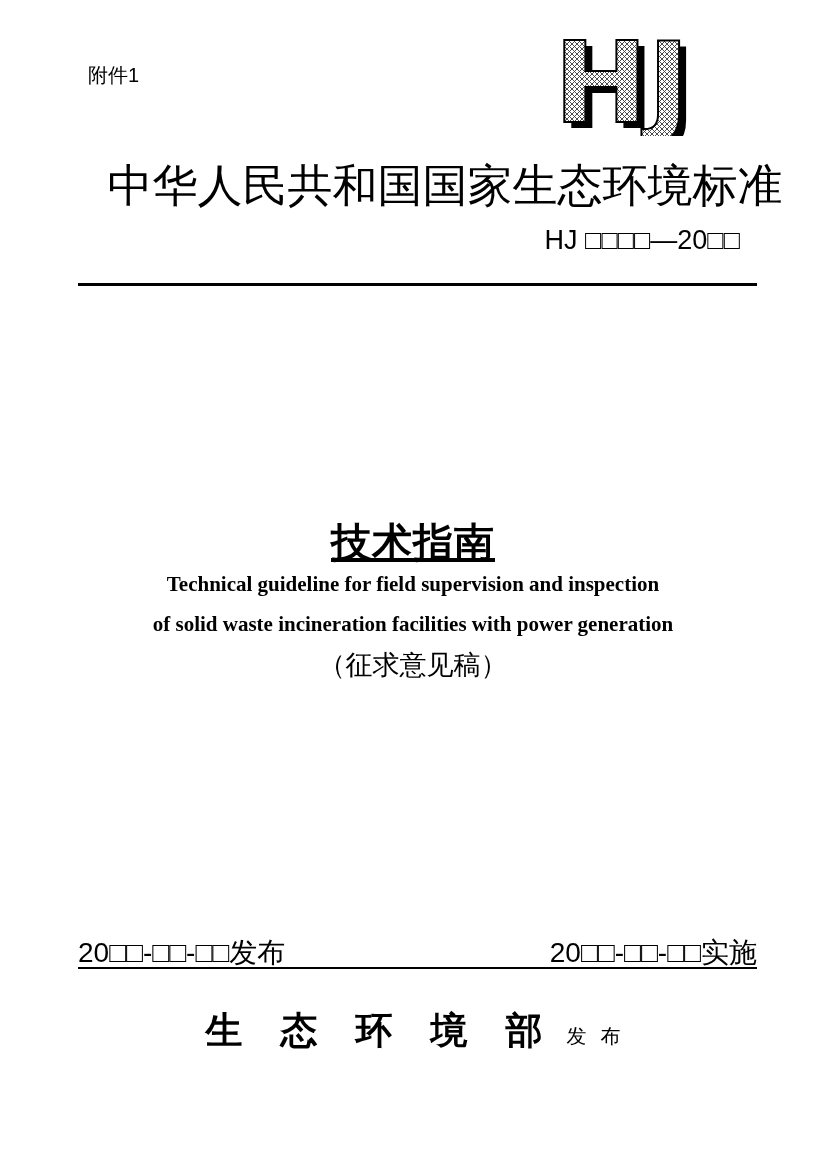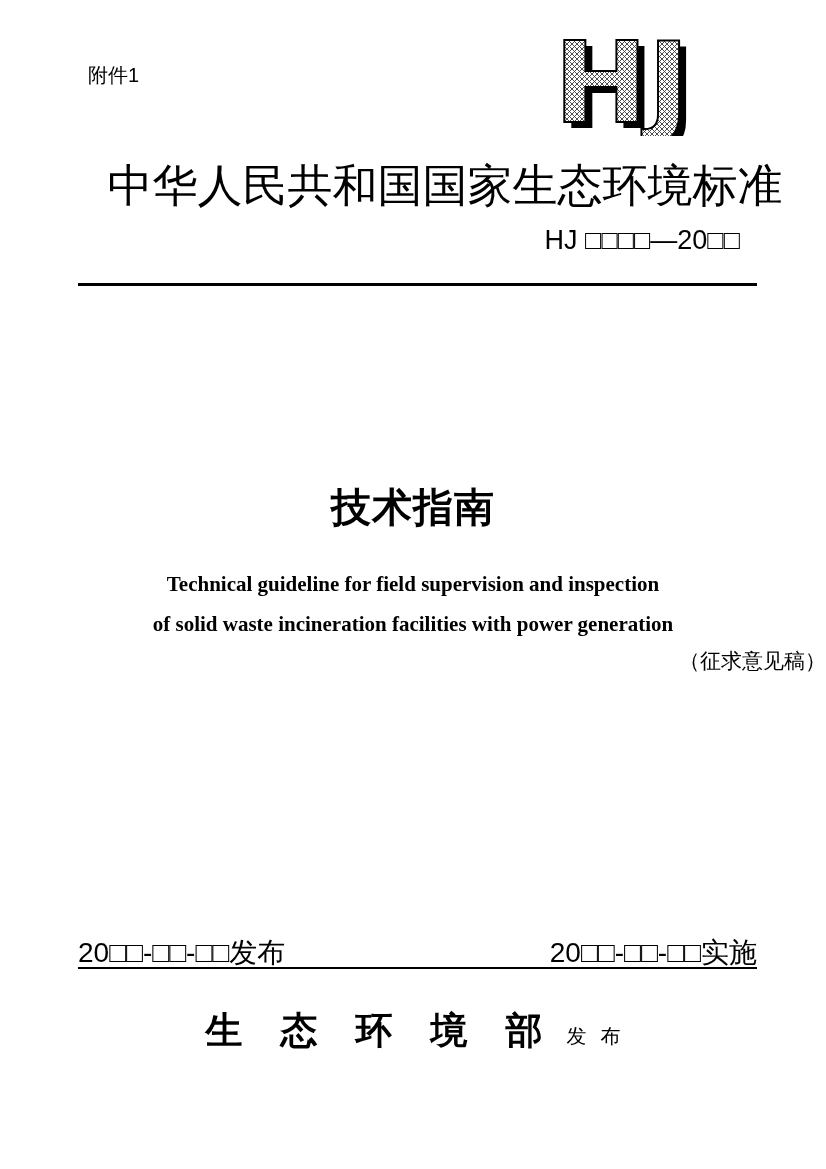--- a/index.html
+++ b/index.html
@@ -69,47 +69,48 @@
     width: 100%;
     text-align: center;
     font-size: 40px;
     font-weight: bold;
     font-family: "Liberation Sans", sans-serif;
     white-space: nowrap;
   }
   .title-cn-2 {
     position: absolute;
     left: 0;
-    top: 480px;
+    top: 515px;
     width: 100%;
     text-align: center;
     font-size: 40px;
     font-weight: bold;
     font-family: "Liberation Sans", sans-serif;
     letter-spacing: 1px;
+    text-decoration: underline;
   }
   .title-en-1, .title-en-2 {
     position: absolute;
     left: 0;
     width: 100%;
     text-align: center;
     font-family: "Liberation Serif", "DejaVu Serif", serif;
     font-weight: bold;
     font-size: 21px;
     white-space: nowrap;
   }
   .title-en-1 { top: 572px; }
   .title-en-2 { top: 612px; }
   .draft-note {
     position: absolute;
     left: 0;
     top: 647px;
     width: 100%;
-    text-align: right;
-    font-size: 21px;
+    text-align: center;
+    font-size: 27px;
     font-family: "Liberation Sans", sans-serif;
   }
   .dates-row {
     position: absolute;
     left: 78px;
     right: 69px;
     top: 939px;
     display: flex;
     justify-content: space-between;
     font-size: 28px;

